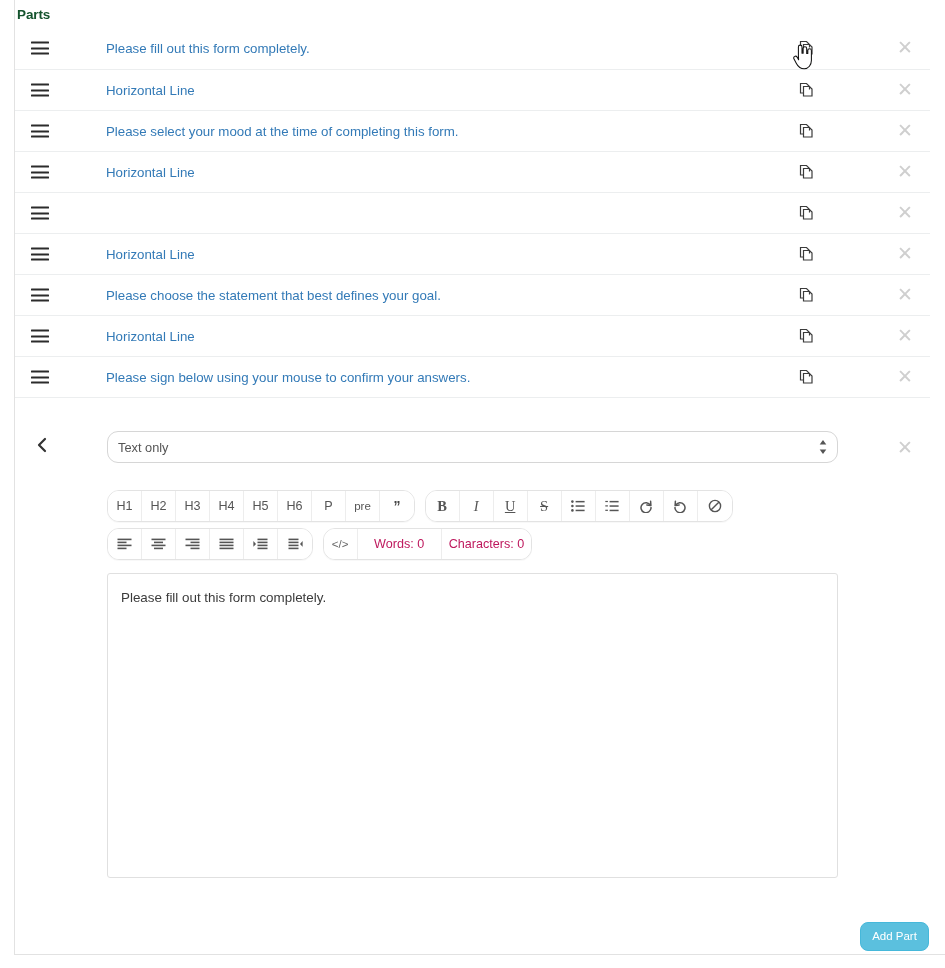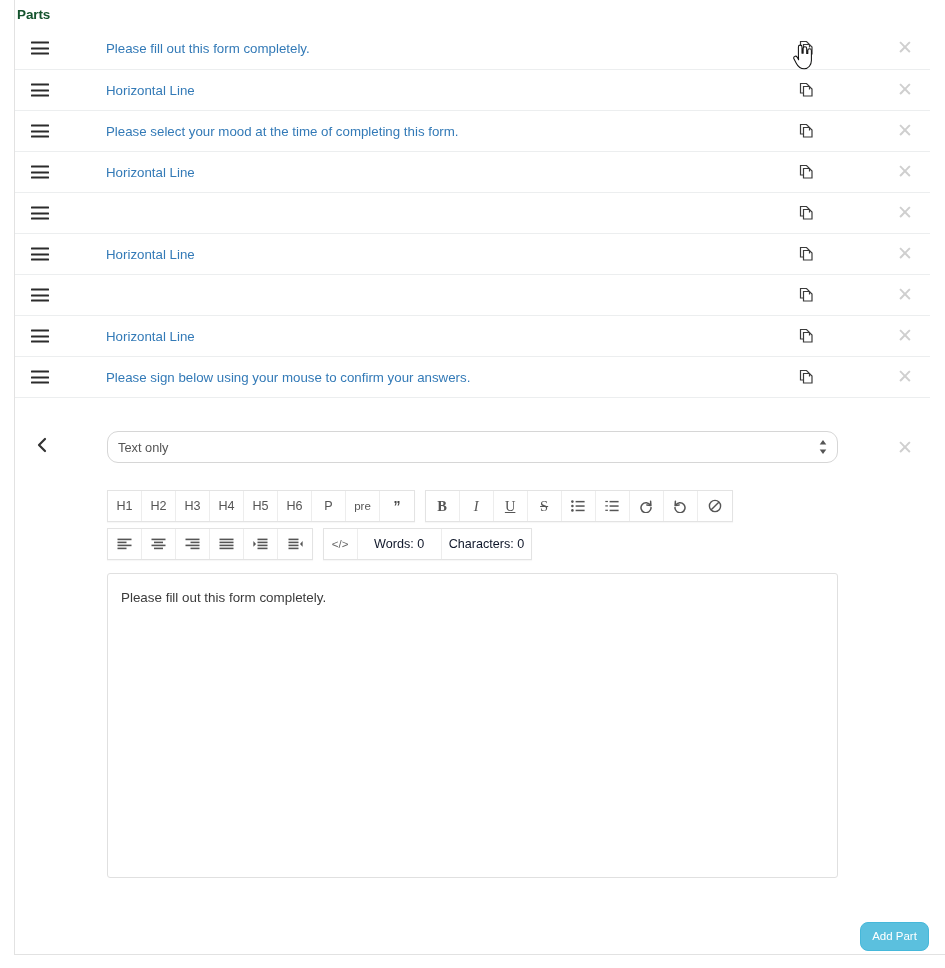--- a/index.html
+++ b/index.html
@@ -193,21 +193,21 @@
   .toolbar-wrap {
     position: absolute;
     left: 92px;
     top: 72px;
     width: 740px;
   }
   .btn-group {
     display: inline-flex;
     vertical-align: top;
     border: 1px solid #e3e3e3;
-    border-radius: 0;
+    border-radius: 12px;
     background: #ffffff;
     overflow: hidden;
     box-shadow: 0 1px 1px rgba(0,0,0,0.03);
     margin-right: 6px;
     margin-bottom: 6px;
   }
   .tbtn {
     min-width: 34px;
     height: 30px;
     padding: 0 7px;
@@ -225,21 +225,21 @@
   }
   .tbtn:last-child { border-right: none; }
   .tbtn.wide { min-width: 84px; }
   .tbtn.bold { font-family: "Liberation Serif", serif; font-weight: bold; font-size: 14.5px; }
   .tbtn.italic { font-family: "Liberation Serif", serif; font-style: italic; font-size: 14.5px; }
   .tbtn.under { font-family: "Liberation Serif", serif; text-decoration: underline; font-size: 14.5px; }
   .tbtn.strike { font-family: "Liberation Serif", serif; text-decoration: line-through; font-size: 14.5px; }
   .tbtn.quote { font-weight: bold; font-size: 14px; color: #444; }
   .tbtn.pre { font-size: 11.5px; }
   .tbtn.code { font-size: 11.5px; color: #666; }
-  .tbtn.count { font-size: 12.6px; color: #0f172a; cursor: default; }
+  .tbtn.count { font-size: 12.6px; color: #be185d; cursor: default; }
   .tbtn svg { display: block; }
 
   
   .editor-body {
     position: absolute;
     left: 92px;
     top: 155px;
     width: 731px;
     height: 305px;
     box-sizing: border-box;
@@ -395,20 +395,21 @@
       </span>
       <span class="remove-x">✕</span>
     </div>
 
     <div class="part-row">
       <span class="drag-handle">
           <i></i>
           <i></i>
           <i></i>
         </span>
+      <span class="part-label">Please choose the statement that best defines your goal.</span>
       <span class="copy-icon">
         <svg width="20" height="20" viewBox="0 0 20 20">
             <g fill="none" stroke="#3b3b3b" stroke-width="1.2">
               <path d="M4.5 3.5h6l2.5 2.5v7h-8.5z"></path>
               <path d="M7.5 6.5h6l2.5 2.5v7h-8.5z" fill="#fff"></path>
               <path d="M13.5 6.5v3"></path>
             </g>
           </svg>
       </span>
       <span class="remove-x">✕</span>

